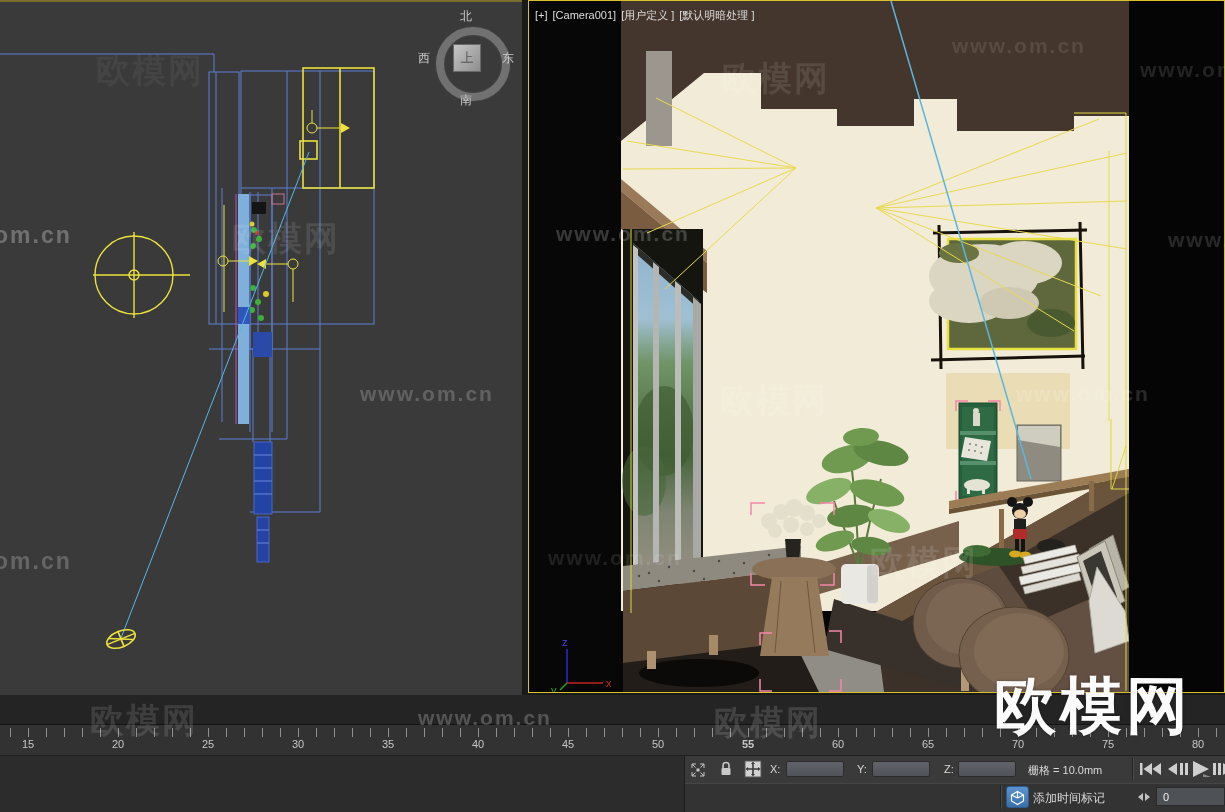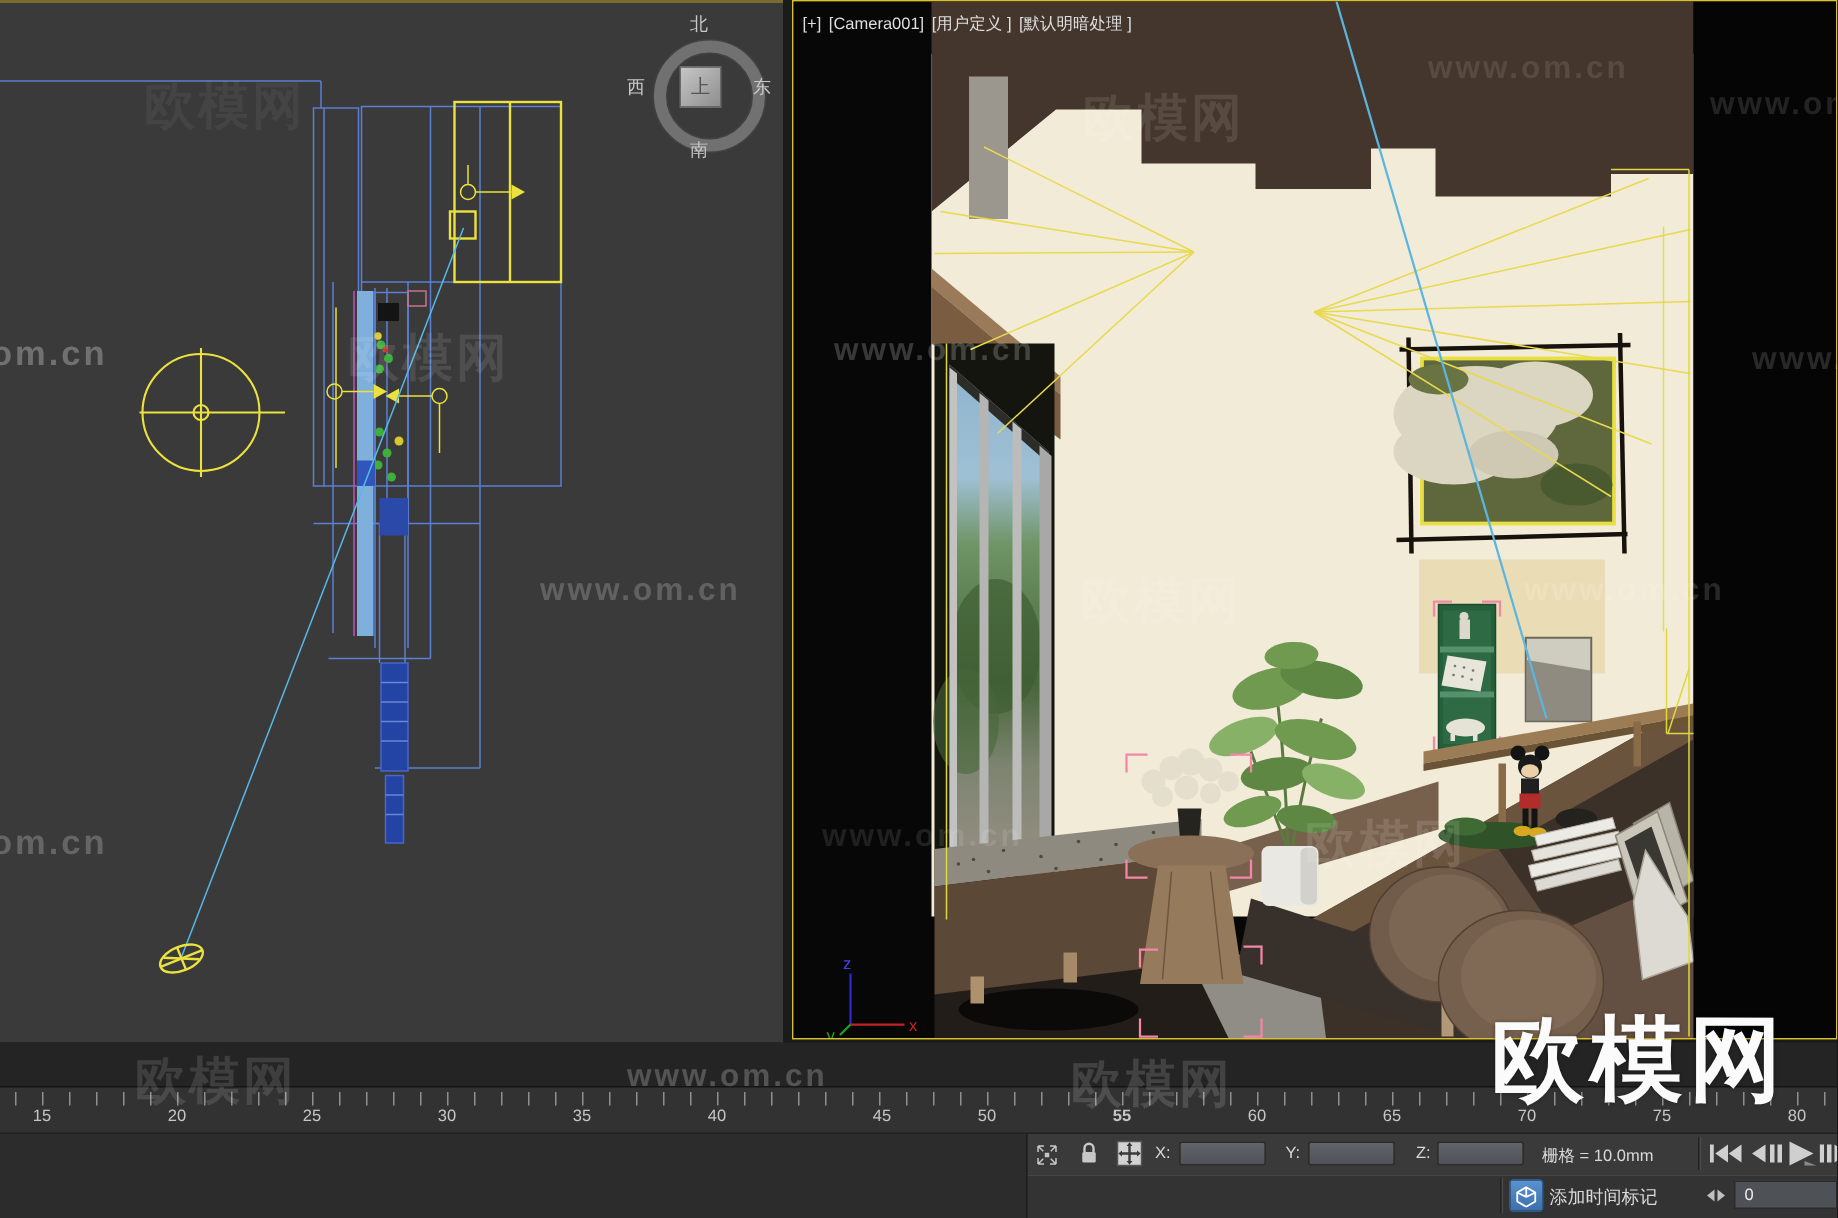--- a/index.html
+++ b/index.html
@@ -477,21 +477,21 @@
       <div class="tick" style="left: 1162px;"></div>
       <div class="tick" style="left: 1180px;"></div>
       <div class="tick" style="left: 1198px;"></div>
       <div class="tick" style="left: 1216px;"></div>
       <div class="tick-label" style="left: 28px;">15</div>
       <div class="tick-label" style="left: 118px;">20</div>
       <div class="tick-label" style="left: 208px;">25</div>
       <div class="tick-label" style="left: 298px;">30</div>
       <div class="tick-label" style="left: 388px;">35</div>
       <div class="tick-label" style="left: 478px;">40</div>
-      <div class="tick-label" style="left: 588px;">45</div>
+      <div class="tick-label" style="left: 568px;">45</div>
       <div class="tick-label" style="left: 658px;">50</div>
       <div class="tick-label" style="left: 748px; font-weight: bold;">55</div>
       <div class="tick-label" style="left: 838px; text-align: right;">60</div>
       <div class="tick-label" style="left: 928px;">65</div>
       <div class="tick-label" style="left: 1018px; text-align: right;">70</div>
       <div class="tick-label" style="left: 1108px;">75</div>
       <div class="tick-label" style="left: 1198px;">80</div>
     </div>
 
   <div id="row1" class="abs"></div>

